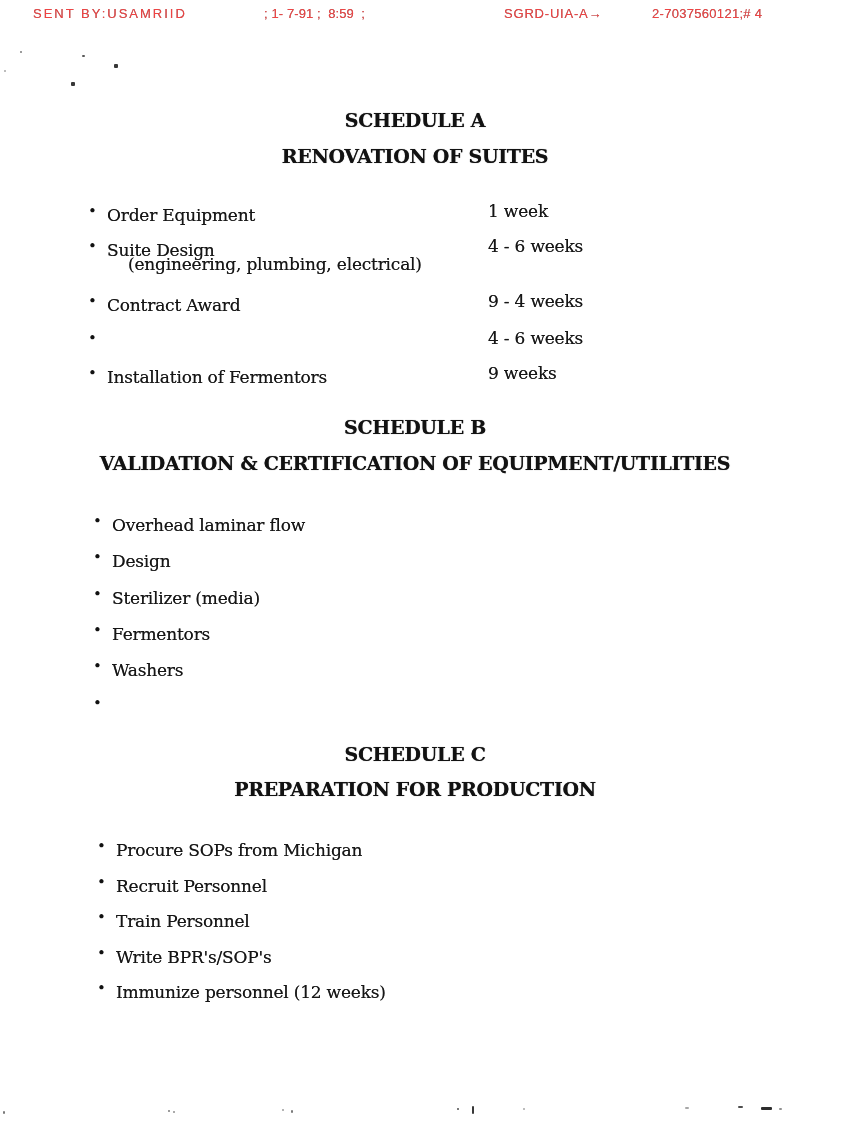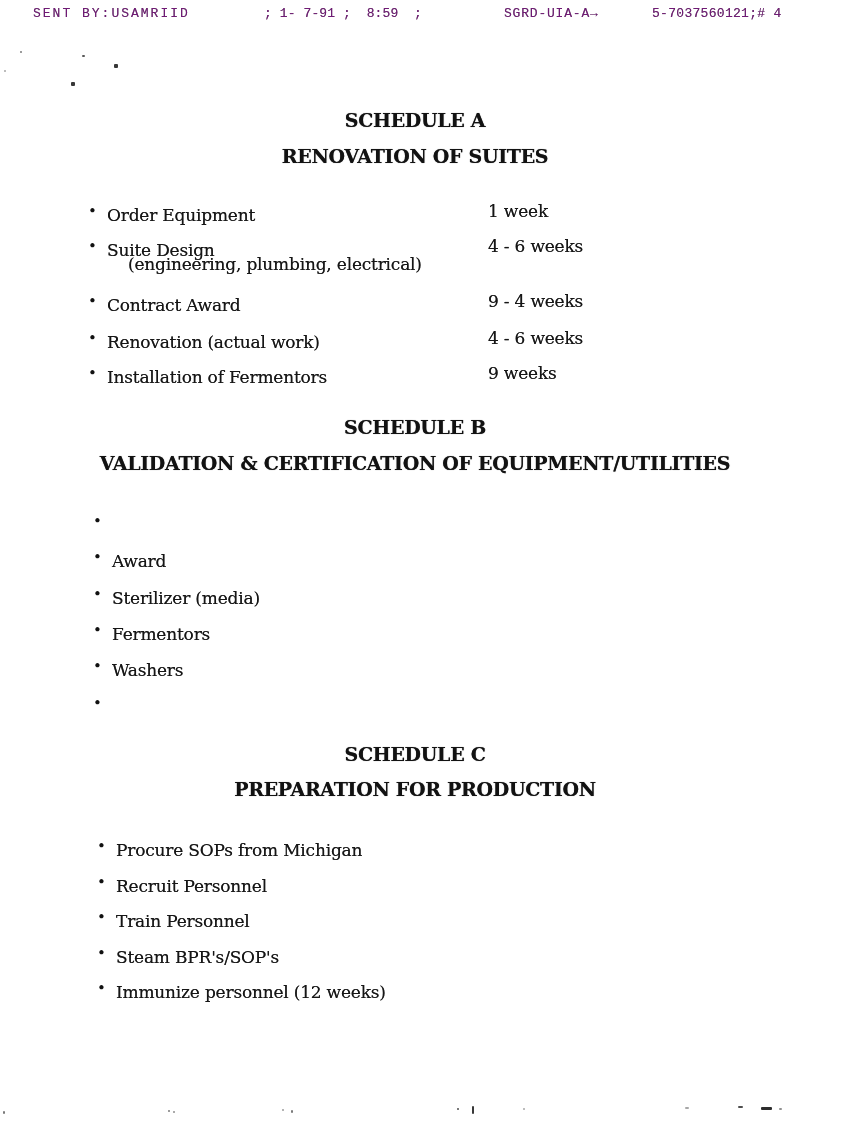--- a/index.html
+++ b/index.html
@@ -11,23 +11,23 @@
     overflow: hidden;
     font-family: "DejaVu Serif", "Liberation Serif", serif;
     color: #1a1a1a;
   }
 
   
   .fax-header { position: absolute; top: 0; left: 0; width: 100%; height: 24px; }
   .fax-header span {
     position: absolute;
     top: 6px;
-    font-family: Liberation Mono, monospace;
+    font-family: Liberation Sans, sans-serif;
     font-size: 13px;
-    color: #701a75;
+    color: #ef4444;
     white-space: pre;
     text-shadow: 0 0 0.5px rgba(40,40,40,0.6);
   }
   .fh-sender   { left: 33px;  letter-spacing: 2px; }
   .fh-datetime { left: 264px; letter-spacing: 0.1px; }
   .fh-office   { left: 504px; letter-spacing: 0.8px; }
   .fh-number   { left: 652px; letter-spacing: 0.3px; }
 
   
   .heading {
@@ -89,21 +89,21 @@
 </style>
 </head>
 <body>
 
 <div class="page">
 
   <div class="fax-header">
     <span class="fh-sender">SENT BY:USAMRIID</span>
     <span class="fh-datetime">; 1- 7-91 ;  8:59  ;</span>
     <span class="fh-office">SGRD-UIA-A→</span>
-    <span class="fh-number">5-7037560121;# 4</span>
+    <span class="fh-number">2-7037560121;# 4</span>
   </div>
 
   <div class="heading h-a-title">SCHEDULE A</div>
   <div class="heading h-a-sub">RENOVATION OF SUITES</div>
 
   <div class="row sec-a a-r0">
     <span class="bullet">•</span>
     <span class="label">Order Equipment</span>
     <span class="duration">1 week</span>
   </div>
@@ -113,38 +113,38 @@
     <span class="sub">(engineering, plumbing, electrical)</span>
     <span class="duration">4 - 6 weeks</span>
   </div>
   <div class="row sec-a a-r2">
     <span class="bullet">•</span>
     <span class="label">Contract Award</span>
     <span class="duration">9 - 4 weeks</span>
   </div>
   <div class="row sec-a a-r3">
     <span class="bullet">•</span>
-    <span class="label">Renovation (actual work)</span>
     <span class="duration">4 - 6 weeks</span>
   </div>
   <div class="row sec-a a-r4">
     <span class="bullet">•</span>
     <span class="label">Installation of Fermentors</span>
     <span class="duration">9 weeks</span>
   </div>
 
   <div class="heading h-b-title">SCHEDULE B</div>
   <div class="heading h-b-sub">VALIDATION &amp; CERTIFICATION OF EQUIPMENT/UTILITIES</div>
 
   <div class="row sec-b b-r0">
     <span class="bullet">•</span>
+    <span class="label">Overhead laminar flow</span>
   </div>
   <div class="row sec-b b-r1">
     <span class="bullet">•</span>
-    <span class="label">Award</span>
+    <span class="label">Design</span>
   </div>
   <div class="row sec-b b-r2">
     <span class="bullet">•</span>
     <span class="label">Sterilizer (media)</span>
   </div>
   <div class="row sec-b b-r3">
     <span class="bullet">•</span>
     <span class="label">Fermentors</span>
   </div>
   <div class="row sec-b b-r4">
@@ -165,21 +165,21 @@
   <div class="row sec-c c-r1">
     <span class="bullet">•</span>
     <span class="label">Recruit Personnel</span>
   </div>
   <div class="row sec-c c-r2">
     <span class="bullet">•</span>
     <span class="label">Train Personnel</span>
   </div>
   <div class="row sec-c c-r3">
     <span class="bullet">•</span>
-    <span class="label">Steam BPR's/SOP's</span>
+    <span class="label">Write BPR's/SOP's</span>
   </div>
   <div class="row sec-c c-r4">
     <span class="bullet">•</span>
     <span class="label">Immunize personnel (12 weeks)</span>
   </div>
 
   <div class="speck" style="left:20px;  top:51px;   width:2px;  height:2px; opacity:.6;"></div>
   <div class="speck" style="left:82px;  top:55px;   width:3px;  height:2px; opacity:.75;"></div>
   <div class="speck" style="left:114px; top:64px;   width:4px;  height:4px; opacity:.9;"></div>
   <div class="speck" style="left:71px;  top:82px;   width:4px;  height:4px; opacity:.9;"></div>

